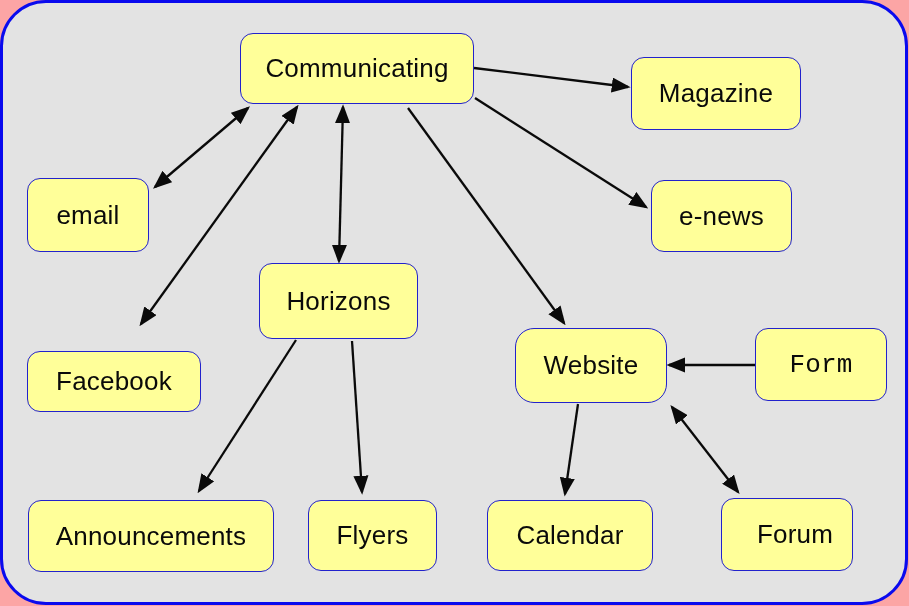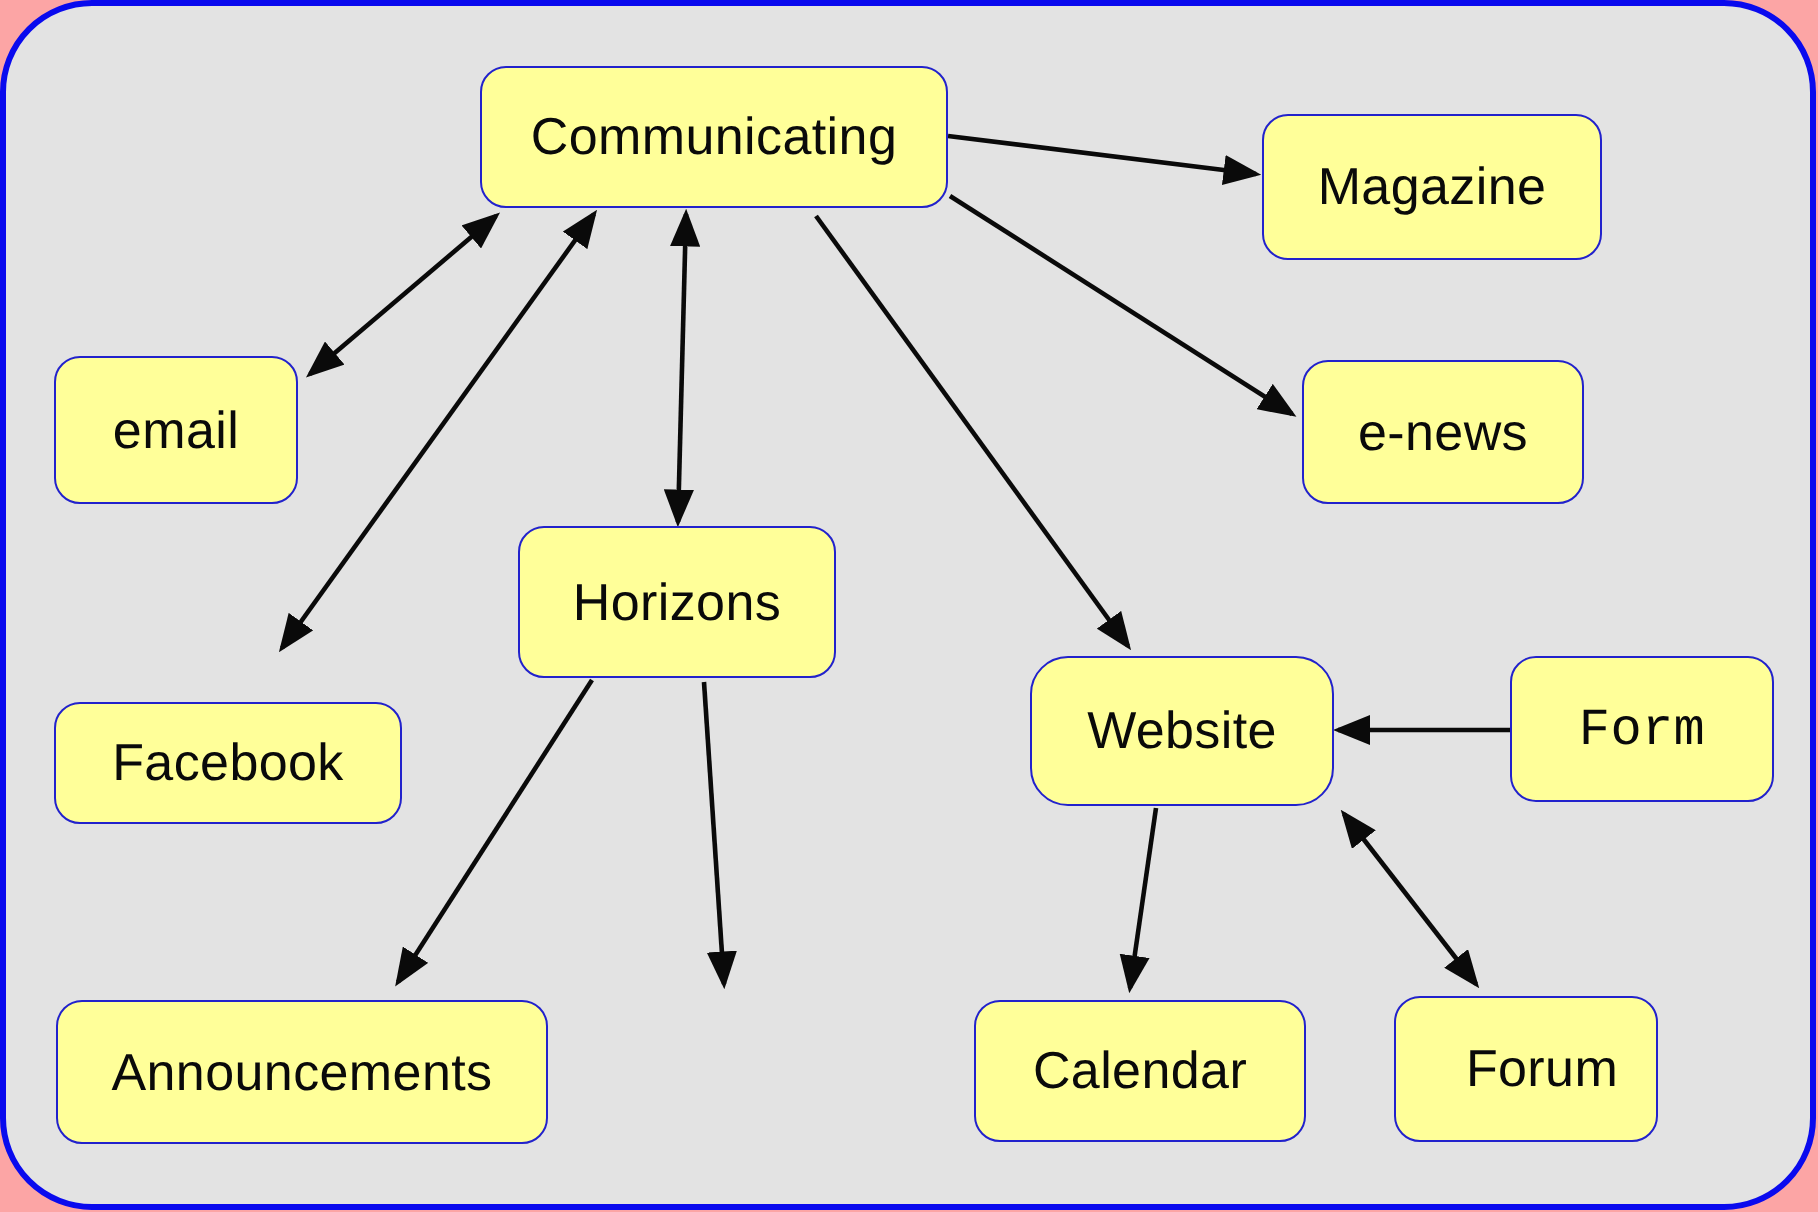--- a/index.html
+++ b/index.html
@@ -99,19 +99,22 @@
   </div>
   <div class="node" style="left:515px; top:328px; width:152px; height:75px;border-radius:19px;">
     <span class="lbl">Website</span>
   </div>
   <div class="node" style="left:755px; top:328px; width:132px; height:73px;font-family:Liberation Mono, monospace;">
     <span class="lbl">Form</span>
   </div>
   <div class="node" style="left:28px;  top:500px; width:246px; height:72px;">
     <span class="lbl">Announcements</span>
   </div>
+  <div class="node" style="left:308px; top:500px; width:129px; height:71px;">
+    <span class="lbl">Flyers</span>
+  </div>
   <div class="node" style="left:487px; top:500px; width:166px; height:71px;">
     <span class="lbl">Calendar</span>
   </div>
-  <div class="node" style="left:697px; top:498px; width:132px; height:73px;padding-left:16px;">
+  <div class="node" style="left:721px; top:498px; width:132px; height:73px;padding-left:16px;">
     <span class="lbl">Forum</span>
   </div>
 </div>
 
 </body></html>

